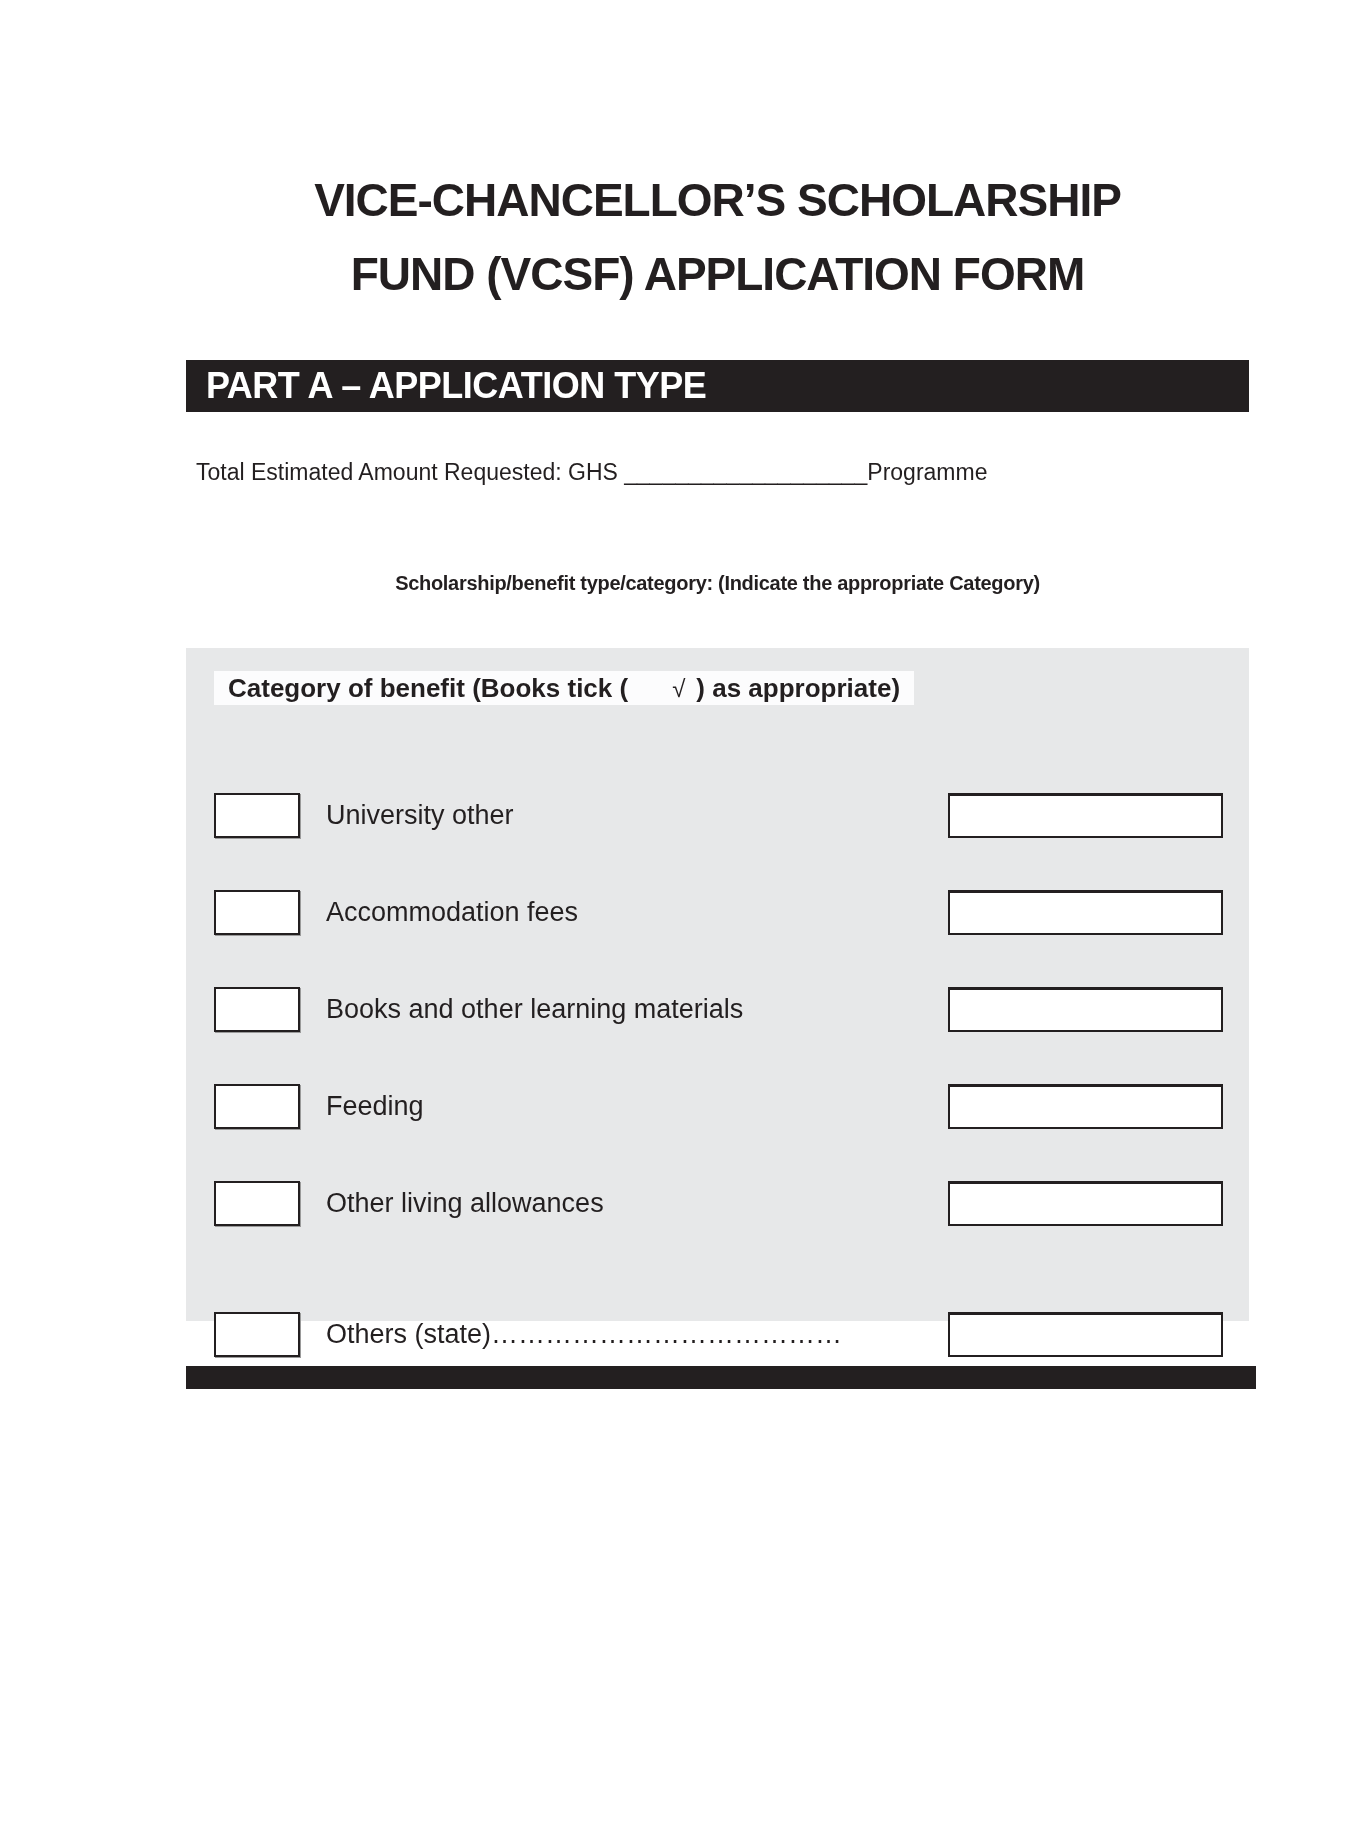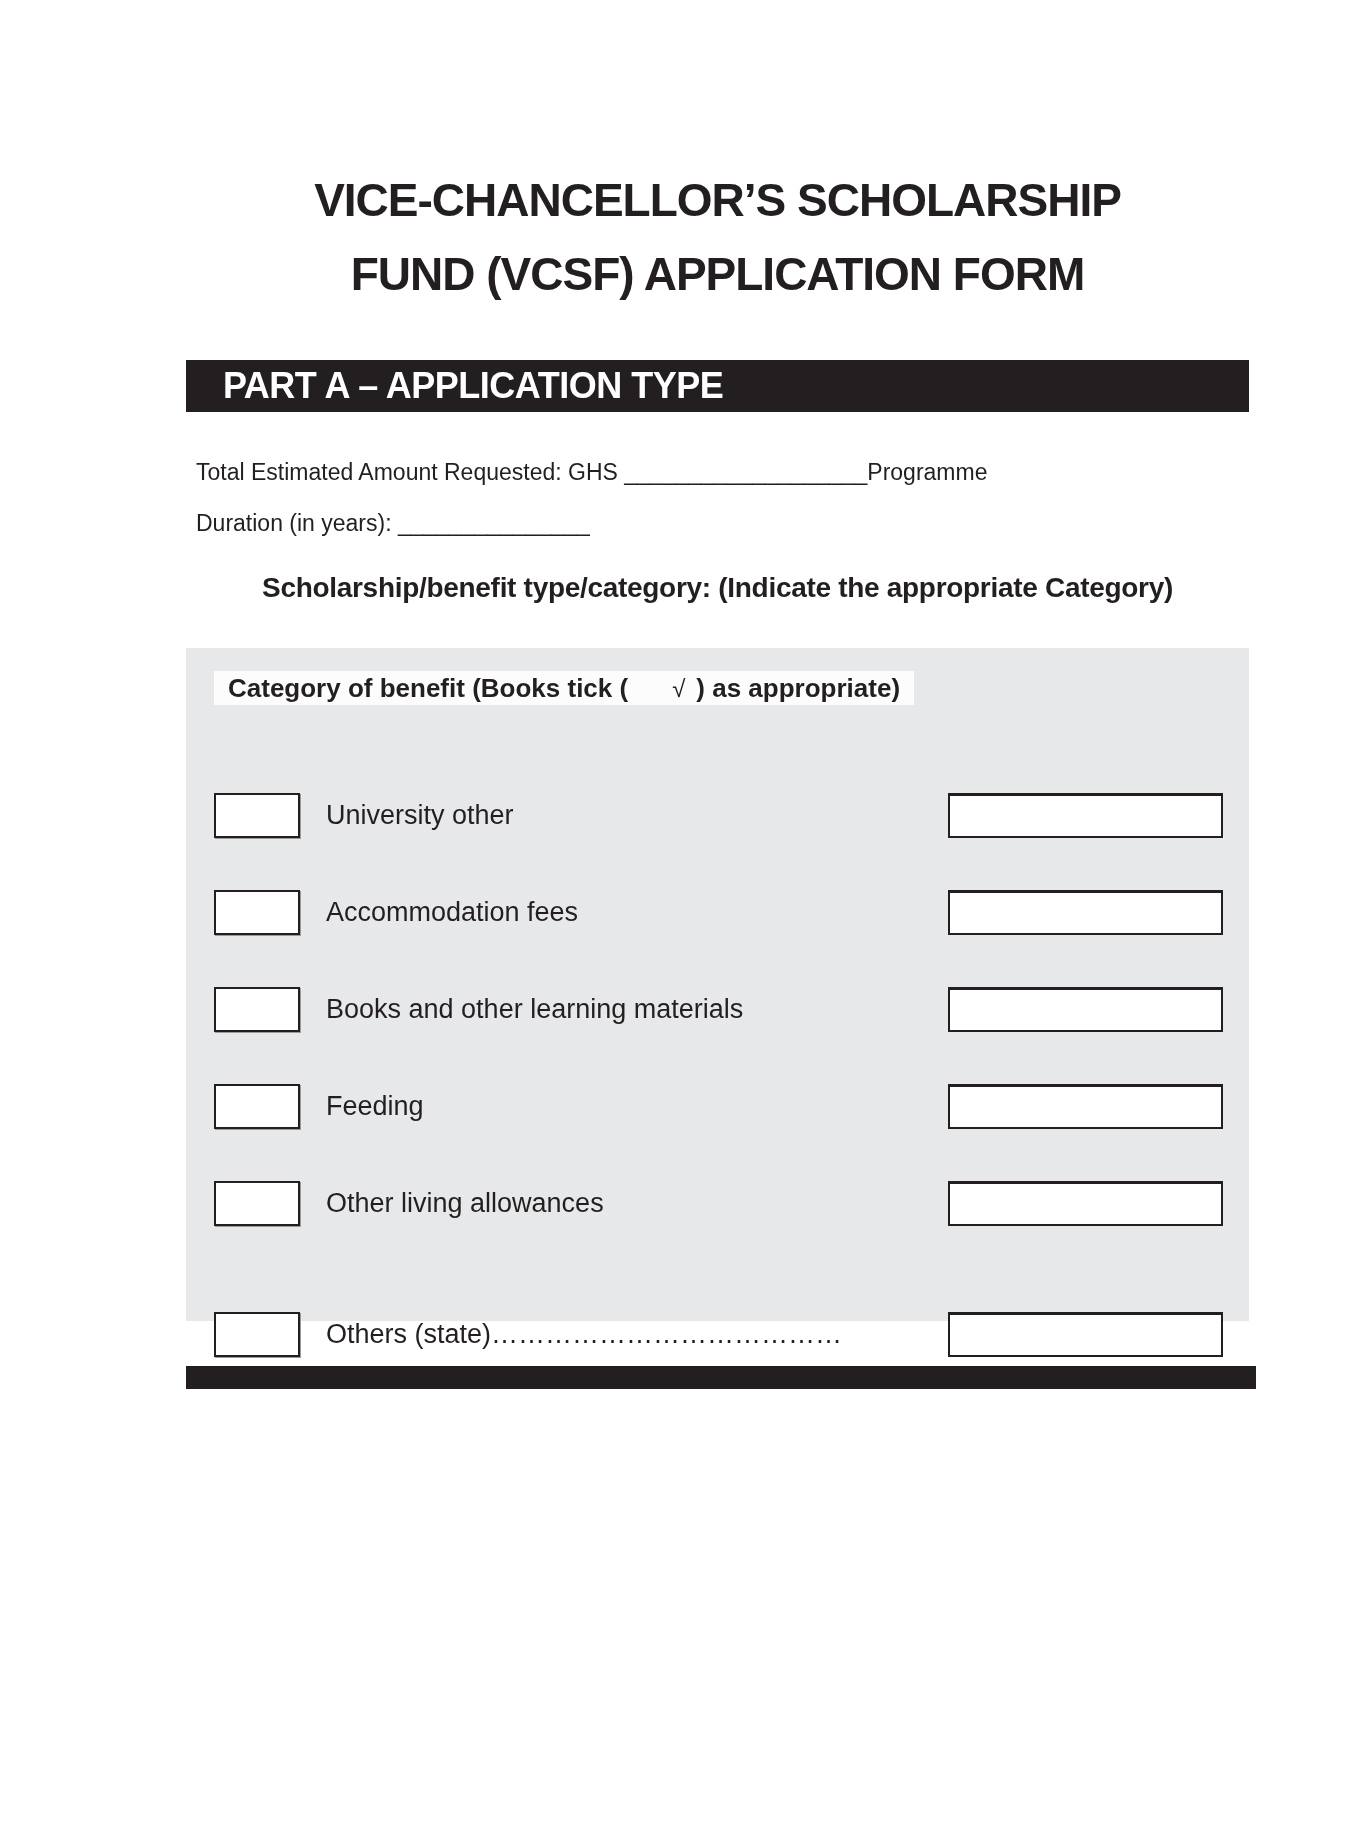--- a/index.html
+++ b/index.html
@@ -20,34 +20,34 @@
     font-size:46px; font-weight:bold;
     letter-spacing:-1px;
     line-height:64px;
   }
   .section-banner{
     position:absolute;
     top:320px; left:146px; width:1063px; height:52px;
     background:#231f20;
     color:#ffffff;
     display:flex; align-items:center;
-    padding-left:27px;
+    padding-left:10px;
     font-size:36px; font-weight:bold;
     letter-spacing:-0.5px;
   }
   .amount-block{
     position:absolute;
     top:402px; left:146px; width:1063px;
     font-size:23px; line-height:41px;
   }
   .subheading{
     position:absolute;
     top:532px; left:146px; width:1063px;
     text-align:center;
-    font-size:28px; font-weight:bold;
+    font-size:20px; font-weight:bold;
     letter-spacing:-0.3px;
   }
   .benefit-table{
     position:absolute;
     top:608px; left:146px; width:1063px; height:673px;
     background:#e7e8e9;
   }
   .tbl-header-col1{
     position:absolute;
     top:15px; left:8px;
@@ -117,21 +117,20 @@
     <div>VICE-CHANCELLOR’S SCHOLARSHIP</div>
     <div>FUND (VCSF) APPLICATION FORM</div>
   </div>
 
   <div class="section-banner">
     <span>PART A – APPLICATION TYPE</span>
   </div>
 
   <div class="amount-block">
     <div>Total Estimated Amount Requested: GHS ___________________Programme</div>
-    <div>Duration (in years): _______________</div>
   </div>
 
   <div class="subheading">Scholarship/benefit type/category: (Indicate the appropriate Category)</div>
 
   <div class="benefit-table">
 
     <div class="tbl-header-col1">
       <span class="hl">
         <span>Category of benefit (Books tick (</span><span class="tick">√</span><span>) as appropriate)</span>
       </span>

